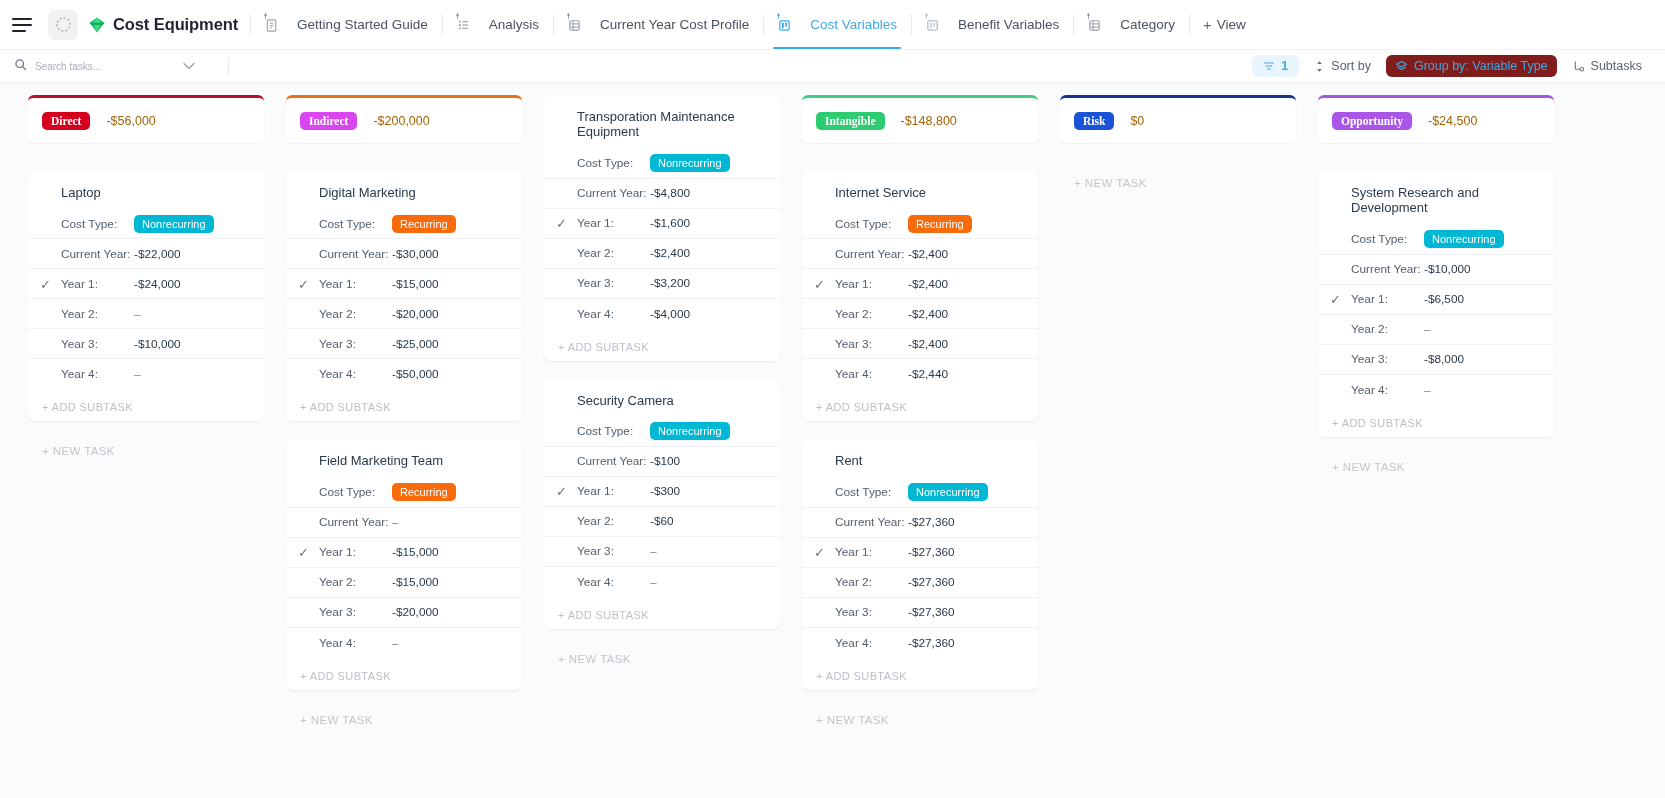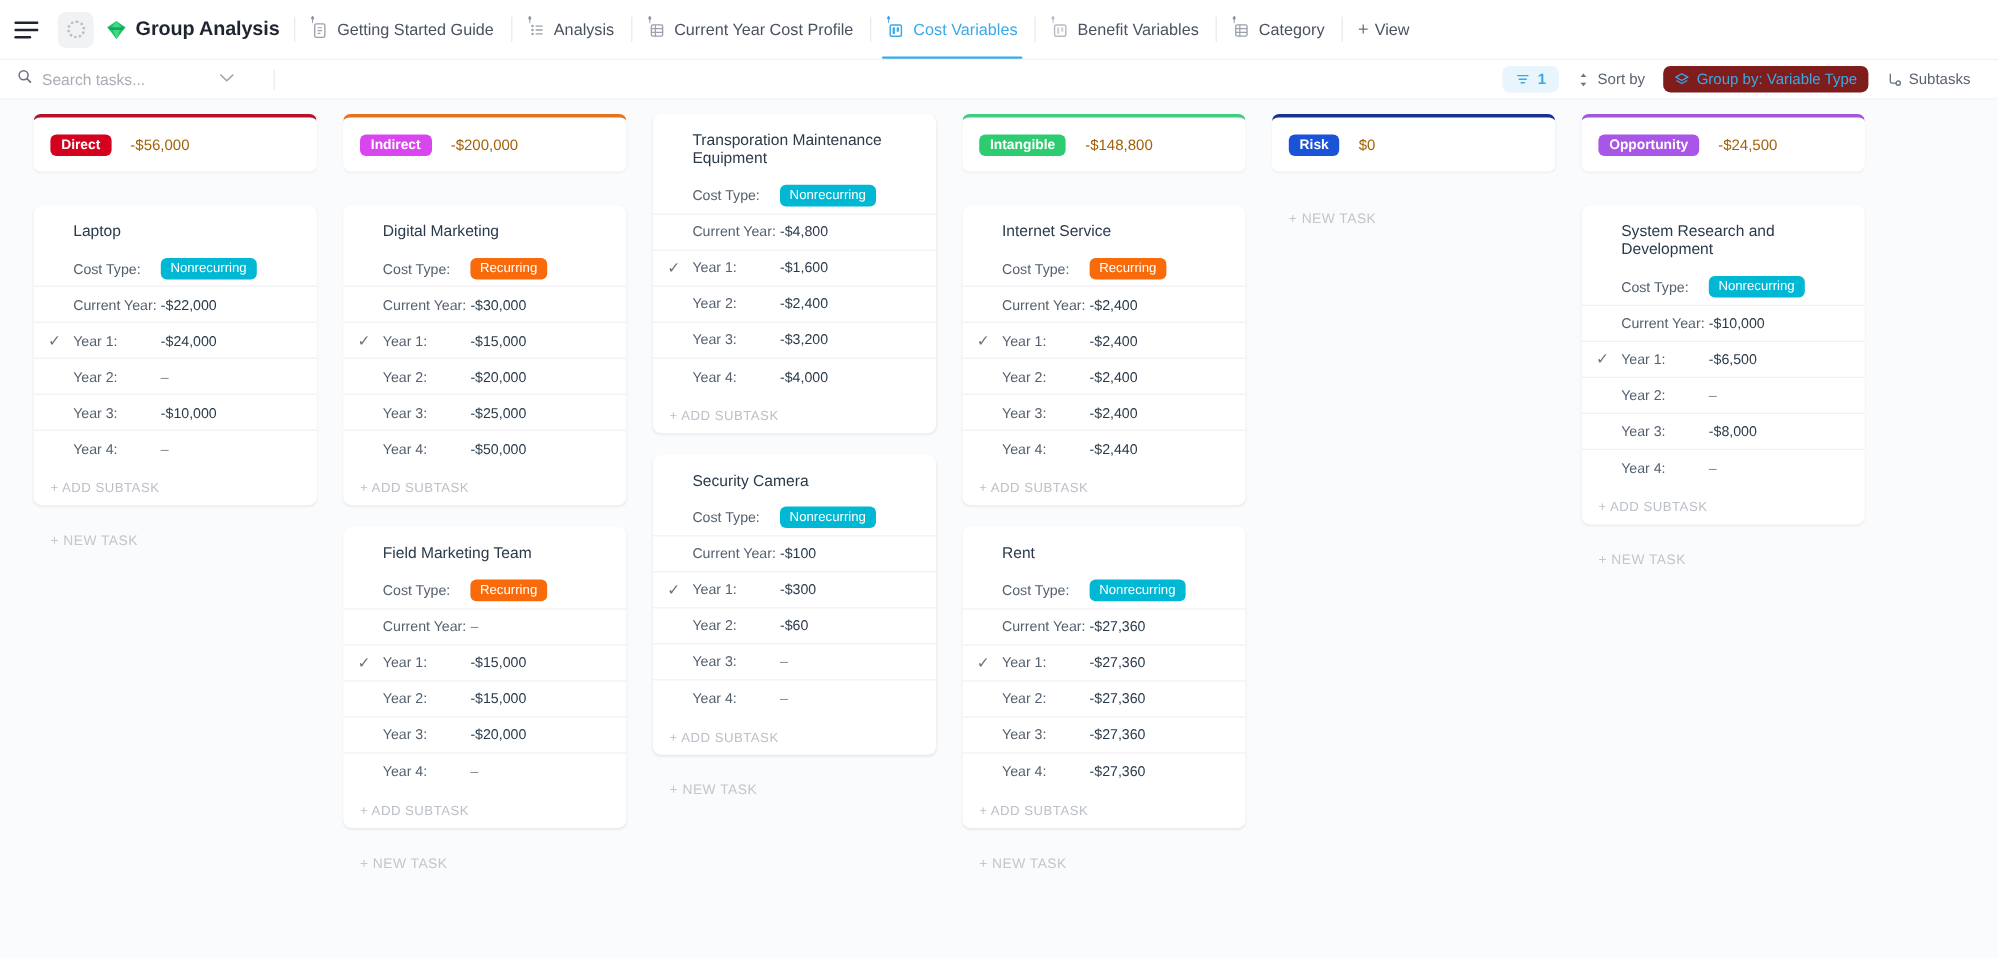--- a/index.html
+++ b/index.html
@@ -55,21 +55,21 @@
   .brand-title {
     font-size: 16.5px;
     font-weight: bold;
     color: #1f2430;
     letter-spacing: -0.1px;
     white-space: nowrap;
   }
 
   .tabs { display: flex; align-items: center; height: 100%; }
   .tab {
-    display: flex; align-items: center; gap: 7px;
+    display: flex; align-items: center; gap: 18px;
     padding: 0 14px;
     height: 100%;
     position: relative;
     cursor: pointer;
     font-size: 13.5px;
     color: #4a5260;
     white-space: nowrap;
   }
   .tab::before {
     content:"";
@@ -99,21 +99,21 @@
     padding: 0 14px;
     position: relative;
   }
   .search-wrap {
     display: flex; align-items: center; gap: 8px;
     width: 200px;
   }
   .search-icon { flex: 0 0 auto; }
   .search-input {
     border: none; outline: none;
-    font-size: 13px;
+    font-size: 10px;
     color: #6b7280;
     font-family: "Liberation Sans", sans-serif;
     background: transparent;
     width: 140px;
   }
   .search-input::placeholder { color: #a9adb5; }
   .chev-down { color:#9aa0aa; font-size: 11px; }
   .bar-divider { width:1px; height: 17px; background:#e8e9ec; margin-left: 14px; }
   .filter-right {
     margin-left: auto;
@@ -161,20 +161,21 @@
     gap: 16px;
     margin-bottom: 28px;
   }
   .col-badge {
     font-size: 11.5px;
     font-weight: bold;
     color: #fff;
     border-radius: 5px;
     padding: 3px 9px;
     white-space: nowrap;
+    font-family: Liberation Serif, serif;
   }
   .col-badge.dark-text { color: #4a4220; }
   .col-sum { font-size: 12.5px; color: #a16207; }
 
   
   .card {
     background: #fff;
     border-radius: 7px;
     box-shadow: 0 1px 2px rgba(16,24,40,0.07);
     padding: 12px 0 8px 0;
@@ -256,21 +257,21 @@
   <div class="spinner-box">
     <div class="spinner"></div>
   </div>
 
   <div class="brandrow">
     <svg class="brand-logo" viewBox="0 0 24 24">
       <path d="M12 2 L22 9 L12 22 L2 9 Z" fill="#1fc16b"></path>
       <path d="M12 2 L17 9 L12 22 L7 9 Z" fill="#3ddc84"></path>
       <path d="M2 9 L22 9 L19 12 L5 12 Z" fill="#14a85a"></path>
     </svg>
-    <span class="brand-title">Group Analysis</span>
+    <span class="brand-title">Cost Equipment</span>
   </div>
 
   <div class="tabs">
 
     <div class="tab">
       <span class="tab-icon">
         <svg width="15" height="16" viewBox="0 0 16 16">
           <rect x="3.5" y="2.5" width="9" height="12" rx="1.5" fill="none" stroke="#9aa1ac" stroke-width="1.2"></rect>
           <line x1="6" y1="6" x2="10" y2="6" stroke="#9aa1ac" stroke-width="1.1"></line>
           <line x1="6" y1="8.5" x2="10" y2="8.5" stroke="#9aa1ac" stroke-width="1.1"></line>

